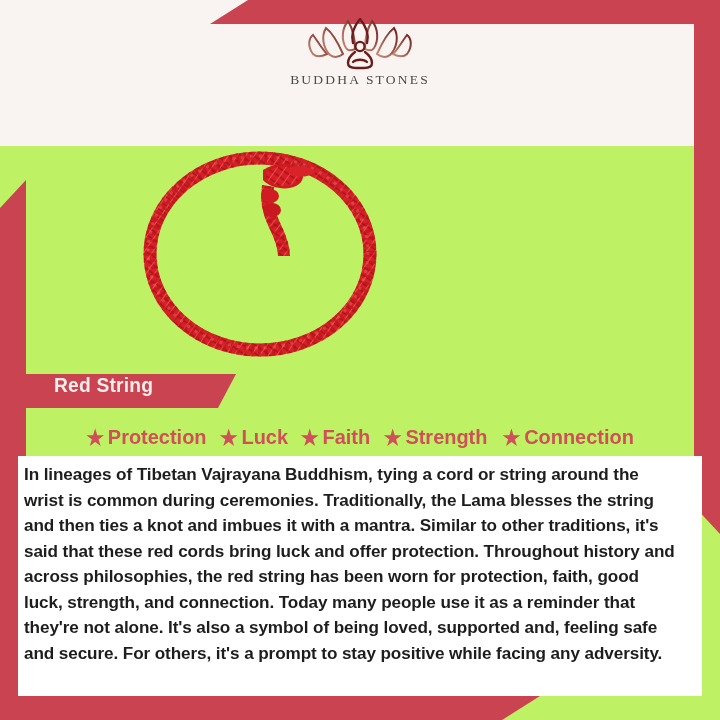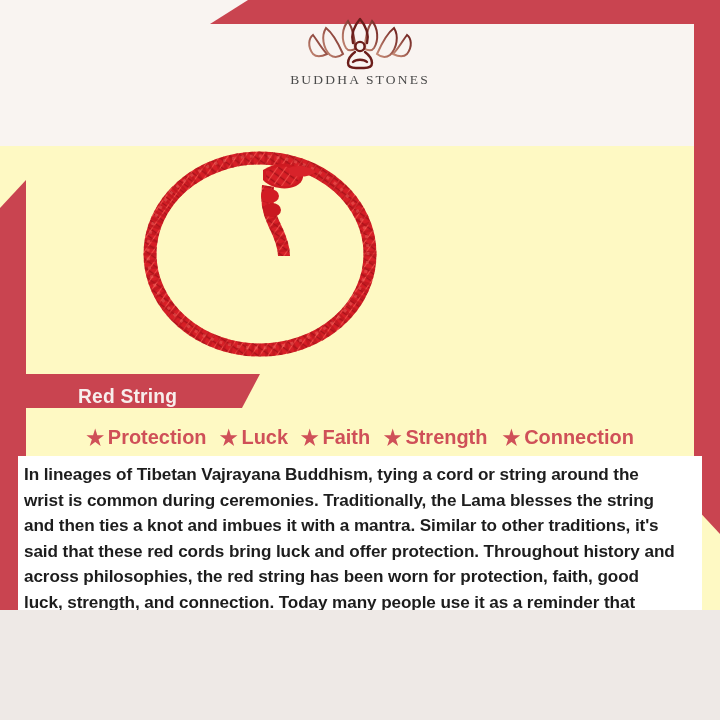--- a/index.html
+++ b/index.html
@@ -4,22 +4,22 @@
 <style>
   html,body{margin:0;padding:0;}
   body{
     width:720px;height:720px;
     font-family:"Liberation Sans", sans-serif;
     background:#EEE9E6;
     overflow:hidden;
   }
   .card{
     position:relative;
-    width:720px;height:610px;
-    background:#fef9c3;
+    width:720px;height:720px;
+    background:#bef264;
     overflow:hidden;
   }
 
   
   .bg-top{
     position:absolute;left:0;top:0;width:720px;height:146px;
     background:#F9F4F1;
   }
 
   
@@ -78,24 +78,24 @@
   }
 
   
   .product{
     position:absolute;left:26px;top:146px;width:668px;height:228px;
   }
   .product svg{position:absolute;left:0;top:0;}
 
   
   .banner{
-    position:absolute;left:38px;top:374px;height:34px;width:222px;
+    position:absolute;left:14px;top:374px;height:34px;width:222px;
     background:#C94450;
     clip-path:polygon(0 0, 100% 0, calc(100% - 18px) 100%, 0 100%);
-    display:flex;align-items:flex-end;
+    display:flex;align-items:flex-start;
   }
   .banner-text{
     margin-left:38px;
     color:#F7EEEC;
     font-size:20px;font-weight:bold;
     letter-spacing:.2px;
     white-space:nowrap;
     transform:scaleX(.96);
   }
 

